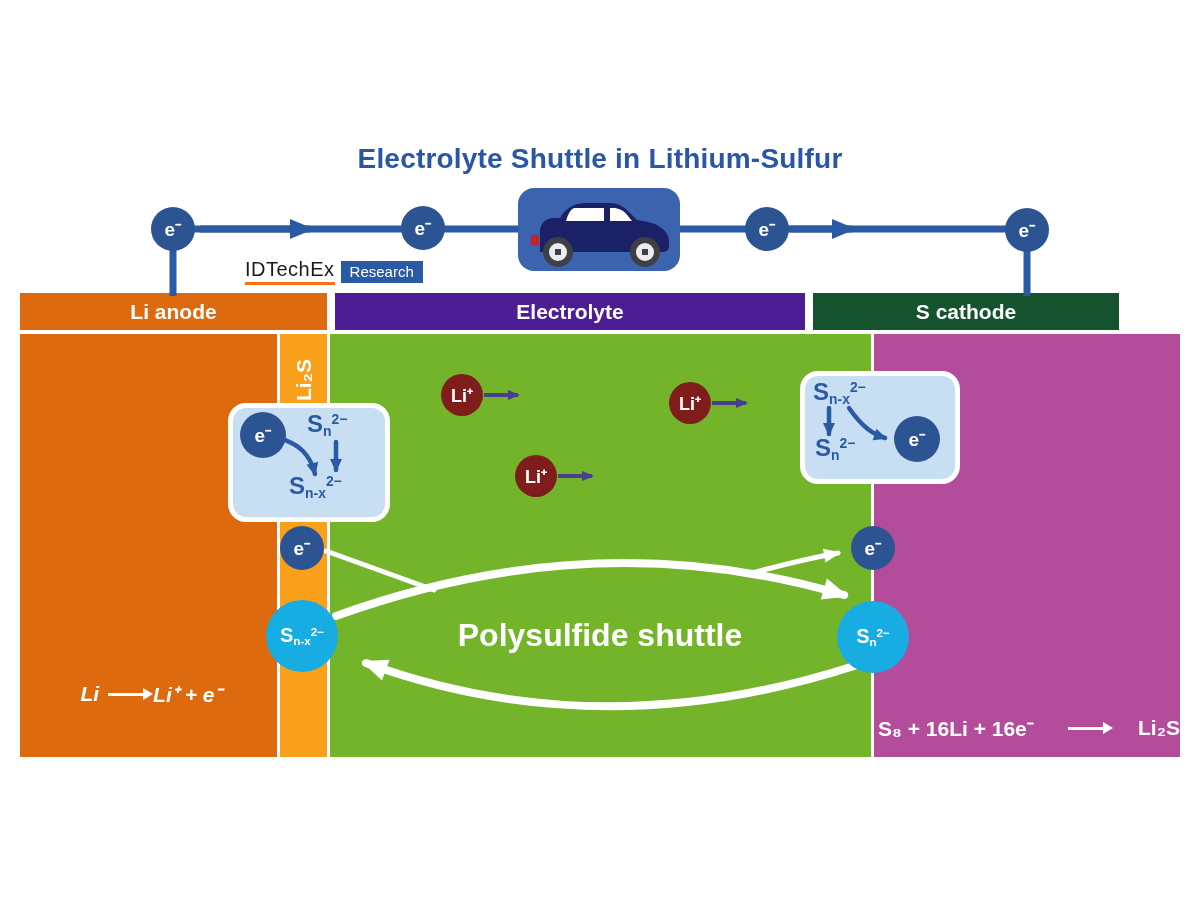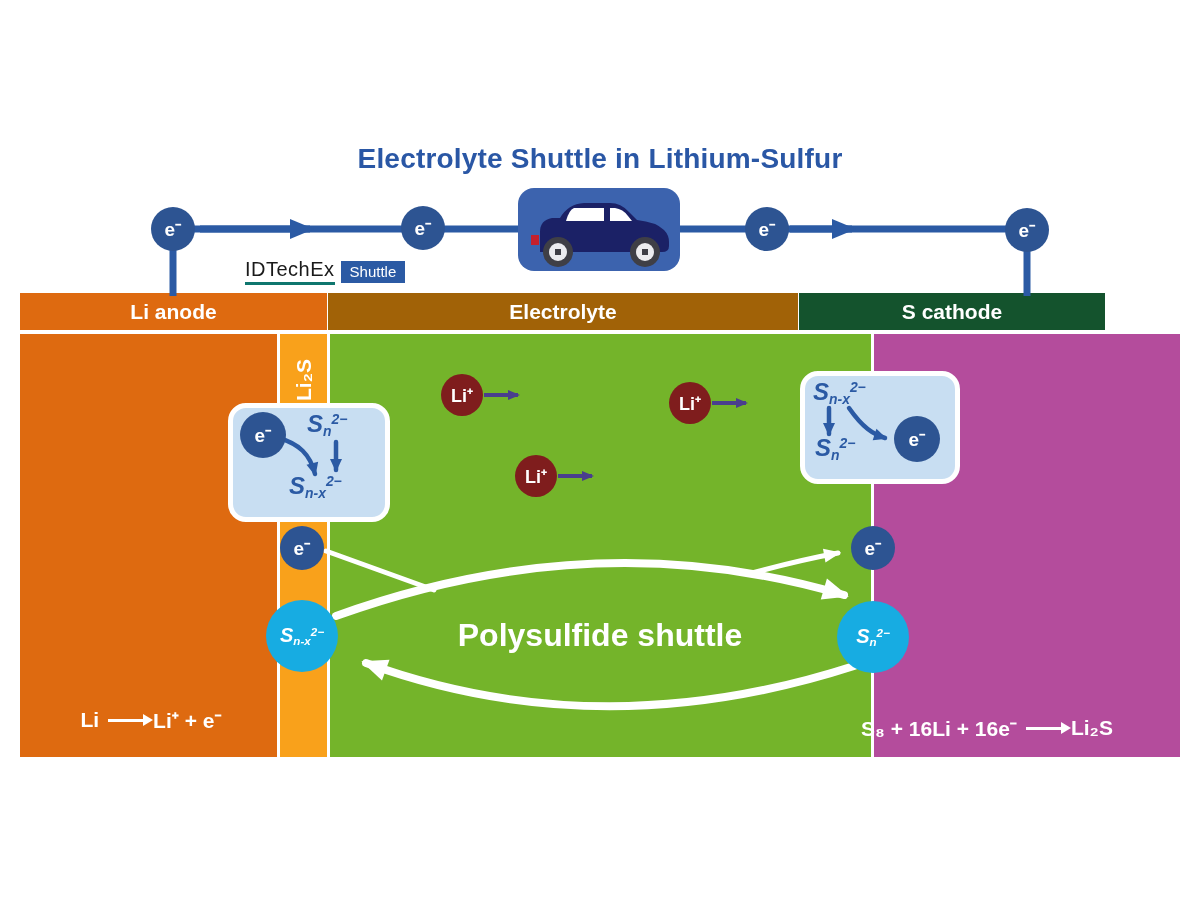--- a/index.html
+++ b/index.html
@@ -8,71 +8,71 @@
   .abs{position:absolute;}
   svg{display:block;}
   .layer{position:absolute;left:0;top:0;width:1200px;height:900px;pointer-events:none;}
 
   .page-title{left:0;top:143px;width:1200px;text-align:center;
               font-size:28px;font-weight:bold;color:#2a57a5;letter-spacing:.2px;}
 
   
   .logo{left:245px;top:258px;display:flex;align-items:center;gap:6px;}
   .logo-brand{color:#1a1a1a;font-size:20px;font-weight:500;
-              border-bottom:3px solid #0f766e;padding-bottom:1px;letter-spacing:.5px;}
+              border-bottom:3px solid #f97316;padding-bottom:1px;letter-spacing:.5px;}
   .logo-tag{background:#2b5aa4;color:#fff;font-size:15px;padding:2px 9px 3px;}
 
   
   .ecircle{width:44px;height:44px;border-radius:50%;background:#2d5492;color:#fff;
            display:flex;align-items:center;justify-content:center;
            font-weight:bold;font-size:19px;}
   .ecircle.small{width:46px;height:46px;}
   .licircle{width:42px;height:42px;border-radius:50%;background:#7f1d1d;color:#fff;
             display:flex;align-items:center;justify-content:center;
             font-weight:bold;font-size:18px;}
   .cyancircle{width:72px;height:72px;border-radius:50%;background:#17ace2;color:#fff;
               display:flex;align-items:center;justify-content:center;
               font-weight:bold;font-size:20px;}
 
   
   .block{left:20px;top:293px;width:1160px;height:464px;}
-  .hdr-row{display:flex;gap:1px;height:37px;margin-bottom:4px;}
+  .hdr-row{display:flex;gap:8px;height:37px;margin-bottom:4px;}
   .body-row{display:flex;gap:3px;height:423px;}
   .hdr{display:flex;align-items:center;justify-content:center;
        color:#fff;font-weight:bold;font-size:21px;}
   .hdr.anode{width:307px;background:#de6a10;}
-  .hdr.elec{width:470px;background:#a16207;}
+  .hdr.elec{width:470px;background:#4c1d95;}
   .hdr.cath{width:306px;background:#14532d;}
   .bd.anode{width:257px;background:#de6a10;}
   .bd.strip{width:47px;background:#f9a11b;}
   .bd.elec{width:541px;background:#74b42a;}
   .bd.cath{width:306px;background:#b44c9c;}
 
   .li2s-label{left:280px;top:340px;width:47px;height:80px;display:flex;
               align-items:center;justify-content:center;}
   .li2s-label span{transform:rotate(-90deg);white-space:nowrap;color:#fff;
                    font-weight:bold;font-size:21px;}
 
   
   .rbox{background:#c8def2;border:5px solid #fff;border-radius:18px;}
   .rbox-left{left:228px;top:403px;width:152px;height:109px;}
   .rbox-right{left:800px;top:371px;width:150px;height:103px;}
-  .species{color:#2b5aa4;font-weight:bold;font-size:24px;white-space:nowrap;font-style:italic;}
+  .species{color:#2b5aa4;font-weight:bold;font-size:24px;white-space:nowrap;}
   .sp-sub{font-size:0.58em;vertical-align:-0.28em;letter-spacing:0;}
   .sp-sup{font-size:0.58em;vertical-align:0.55em;}
   .cyancircle .species{color:#fff;font-size:20px;}
 
   .shuttle-label{left:420px;top:617px;width:360px;text-align:center;
                  color:#fff;font-weight:bold;font-size:32px;}
 
   
   .equation{color:#fff;font-weight:bold;font-size:21px;display:flex;
             align-items:center;justify-content:center;white-space:nowrap;}
-  .eq-anode{left:20px;top:706px;width:262px;}
-  .eq-cath{left:836px;top:714px;width:302px;}
+  .eq-anode{left:20px;top:680px;width:262px;font-style:italic;}
+  .eq-cath{left:878px;top:714px;width:302px;justify-content:space-between;}
   .eq-arrow{width:36px;height:3px;background:#fff;position:relative;
             display:inline-block;margin:0 9px;}
   .eq-arrow::after{content:"";position:absolute;right:-9px;top:-5px;width:0;height:0;
                    border-left:10px solid #fff;border-top:6.5px solid transparent;
                    border-bottom:6.5px solid transparent;}
 </style>
 </head>
 <body>
 
 <div class="canvas">
@@ -126,21 +126,21 @@
     <rect x="124" y="61" width="6" height="6" fill="#3f3f46"></rect>
   </svg>
 
   <div class="abs ecircle" style="left:151px;top:207px;">e⁻</div>
   <div class="abs ecircle" style="left:401px;top:206px;">e⁻</div>
   <div class="abs ecircle" style="left:745px;top:207px;">e⁻</div>
   <div class="abs ecircle" style="left:1005px;top:208px;">e⁻</div>
 
   <div class="abs logo">
     <span class="logo-brand">IDTechEx</span>
-    <span class="logo-tag">Shuttle</span>
+    <span class="logo-tag">Research</span>
   </div>
 
   <svg class="layer" viewBox="0 0 1200 900">
     <defs>
       <marker id="mwb" markerUnits="userSpaceOnUse" markerWidth="30" markerHeight="28" refX="22" refY="13" orient="auto">
         <path d="M1,2 L27,13 L1,24 Z" fill="#ffffff"></path>
       </marker>
       <marker id="mws" markerUnits="userSpaceOnUse" markerWidth="20" markerHeight="20" refX="15" refY="9" orient="auto">
         <path d="M1,2 L18,9 L1,16 Z" fill="#ffffff"></path>
       </marker>

